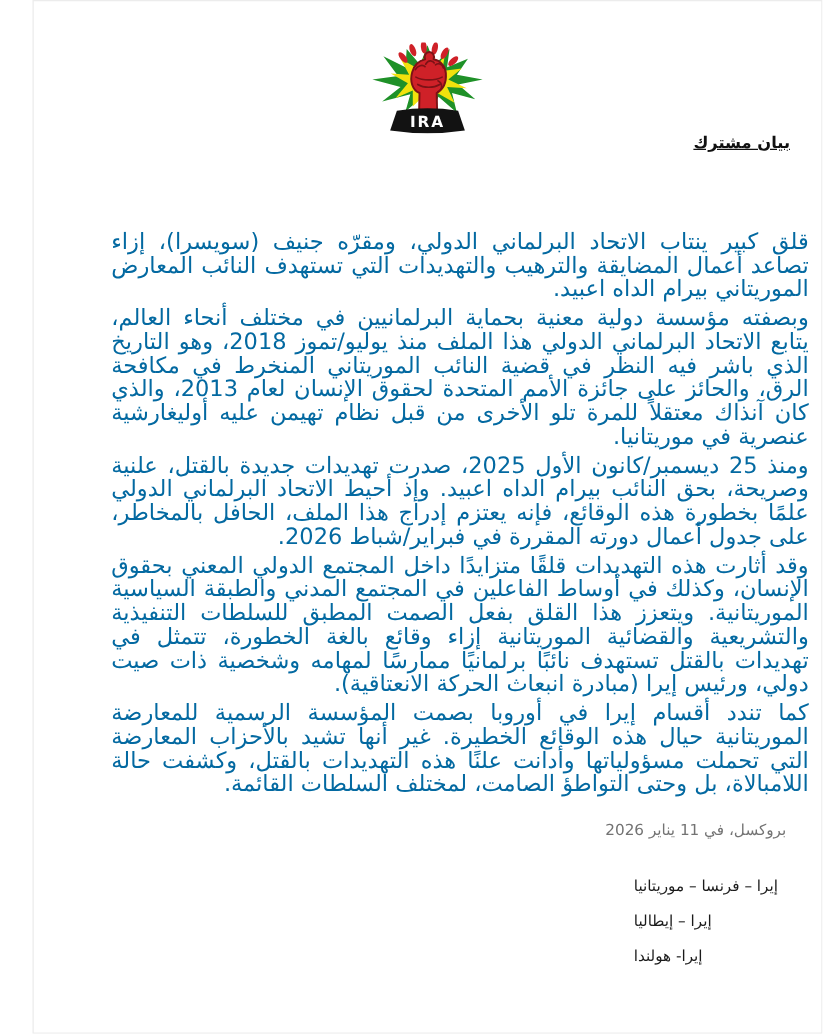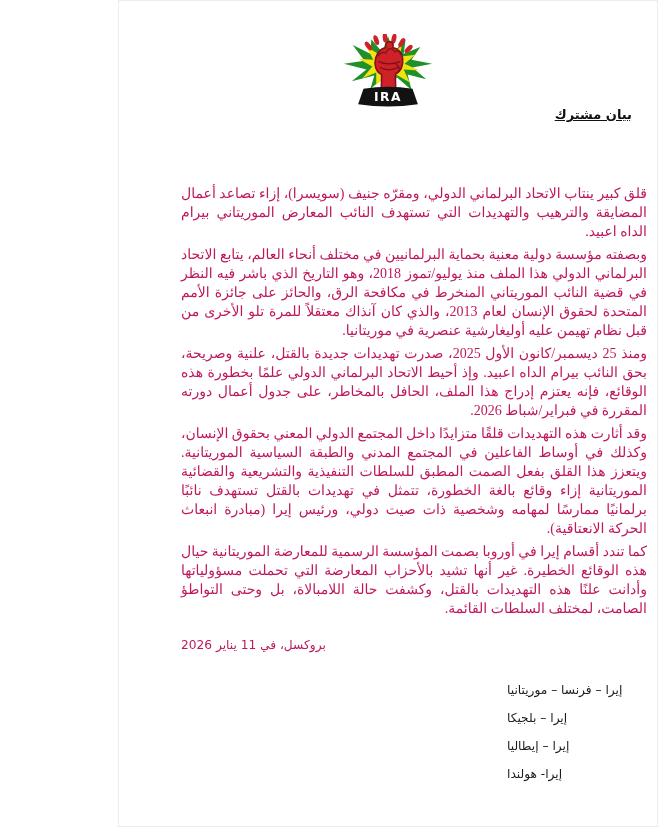--- a/index.html
+++ b/index.html
@@ -1,42 +1,42 @@
 <!DOCTYPE html>
 <html lang="ar" dir="rtl"><head>
 <meta charset="utf-8">
 <style>
   html, body { margin: 0; padding: 0; background: #ffffff; }
   .page {
-    width: 540px; height: 827px; box-sizing: border-box;
+    width: 632px; height: 827px; box-sizing: border-box;
     background: #ffffff; border: 1px solid #ececec;
     direction: rtl; overflow: hidden;
     font-family: "DejaVu Sans", sans-serif;
   }
   .logo-row { display: flex; justify-content: center; padding-top: 33px; }
   .logo { width: 98px; height: 73px; display: block; }
   .fist-outline { stroke: #7c1216; stroke-width: 1.6; stroke-linejoin: round; }
   .fist-detail { fill: none; stroke: #7c1216; stroke-width: 1.3; stroke-linecap: round; }
   .banner-text-el {
     font-family: "DejaVu Sans", sans-serif; font-size: 12.5px;
     font-weight: bold; letter-spacing: 1.5px;
   }
   .content { padding: 0 10px 0 62px; }
   .doc-title {
     font-size: 13px; font-weight: bold; text-decoration: underline;
     text-align: right; margin: 0 15px 2px 0; line-height: 16px; color: #111111;
   }
   .body-par {
-    font-size: 14px; line-height: 19px; margin: 0 0 4px 0;
-    text-align: justify; text-align-last: right; color: #be185d; font-family: Liberation Serif, serif;
+    font-size: 18px; line-height: 19px; margin: 0 0 4px 0;
+    text-align: justify; text-align-last: right; color: #0369a1;
   }
   .body-par.first { margin-top: 61px; }
   .dateline {
-    font-size: 12.2px; text-align: left; margin: 18px 18px 0 0;
-    color: #be185d; line-height: 19px;
+    font-size: 12.2px; text-align: right; margin: 18px 18px 0 0;
+    color: #737373; line-height: 19px;
   }
   .signatories { width: 140px; margin: 26px 0 0 auto; }
   .sig {
     font-size: 12.2px; line-height: 19px; margin-bottom: 9px;
     text-align: left; white-space: nowrap; color: #1b1b1b;
   }
 </style>
 </head>
 <body>
 
@@ -72,20 +72,19 @@
     <p class="body-par first">قلق كبير ينتاب الاتحاد البرلماني الدولي، ومقرّه جنيف (سويسرا)، إزاء تصاعد أعمال المضايقة والترهيب والتهديدات التي تستهدف النائب المعارض الموريتاني بيرام الداه اعبيد.</p>
     <p class="body-par">وبصفته مؤسسة دولية معنية بحماية البرلمانيين في مختلف أنحاء العالم، يتابع الاتحاد البرلماني الدولي هذا الملف منذ يوليو/تموز 2018، وهو التاريخ الذي باشر فيه النظر في قضية النائب الموريتاني المنخرط في مكافحة الرق، والحائز على جائزة الأمم المتحدة لحقوق الإنسان لعام 2013، والذي كان آنذاك معتقلاً للمرة تلو الأخرى من قبل نظام تهيمن عليه أوليغارشية عنصرية في موريتانيا.</p>
     <p class="body-par">ومنذ 25 ديسمبر/كانون الأول 2025، صدرت تهديدات جديدة بالقتل، علنية وصريحة، بحق النائب بيرام الداه اعبيد. وإذ أحيط الاتحاد البرلماني الدولي علمًا بخطورة هذه الوقائع، فإنه يعتزم إدراج هذا الملف، الحافل بالمخاطر، على جدول أعمال دورته المقررة في فبراير/شباط 2026.</p>
     <p class="body-par">وقد أثارت هذه التهديدات قلقًا متزايدًا داخل المجتمع الدولي المعني بحقوق الإنسان، وكذلك في أوساط الفاعلين في المجتمع المدني والطبقة السياسية الموريتانية. ويتعزز هذا القلق بفعل الصمت المطبق للسلطات التنفيذية والتشريعية والقضائية الموريتانية إزاء وقائع بالغة الخطورة، تتمثل في تهديدات بالقتل تستهدف نائبًا برلمانيًا ممارسًا لمهامه وشخصية ذات صيت دولي، ورئيس إيرا (مبادرة انبعاث الحركة الانعتاقية).</p>
     <p class="body-par">كما تندد أقسام إيرا في أوروبا بصمت المؤسسة الرسمية للمعارضة الموريتانية حيال هذه الوقائع الخطيرة. غير أنها تشيد بالأحزاب المعارضة التي تحملت مسؤولياتها وأدانت علنًا هذه التهديدات بالقتل، وكشفت حالة اللامبالاة، بل وحتى التواطؤ الصامت، لمختلف السلطات القائمة.</p>
 
     <p class="dateline">بروكسل، في 11 يناير 2026</p>
 
     <div class="signatories">
       <div class="sig">إيرا – فرنسا – موريتانيا</div>
-      <div class="sig">إيرا – بلجيكا</div>
       <div class="sig">إيرا – إيطاليا</div>
       <div class="sig">إيرا- هولندا</div>
 
     </div>
   </div>
 
 </div>
 
 </body></html>

